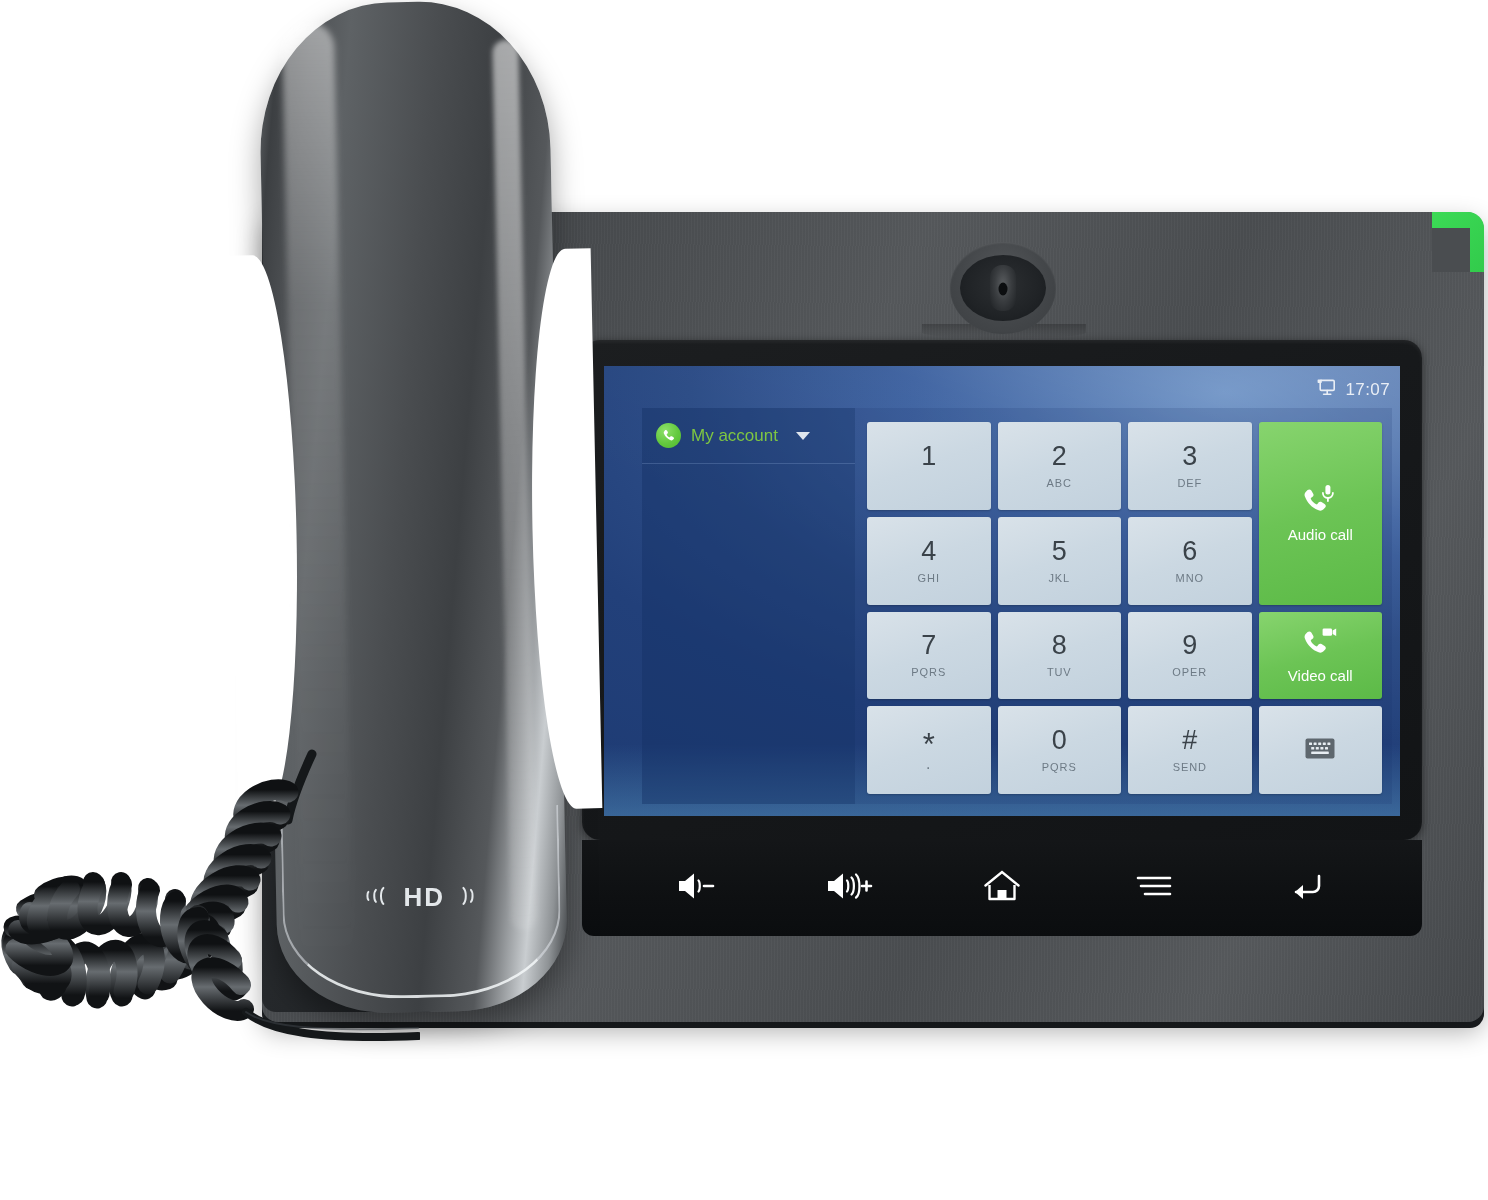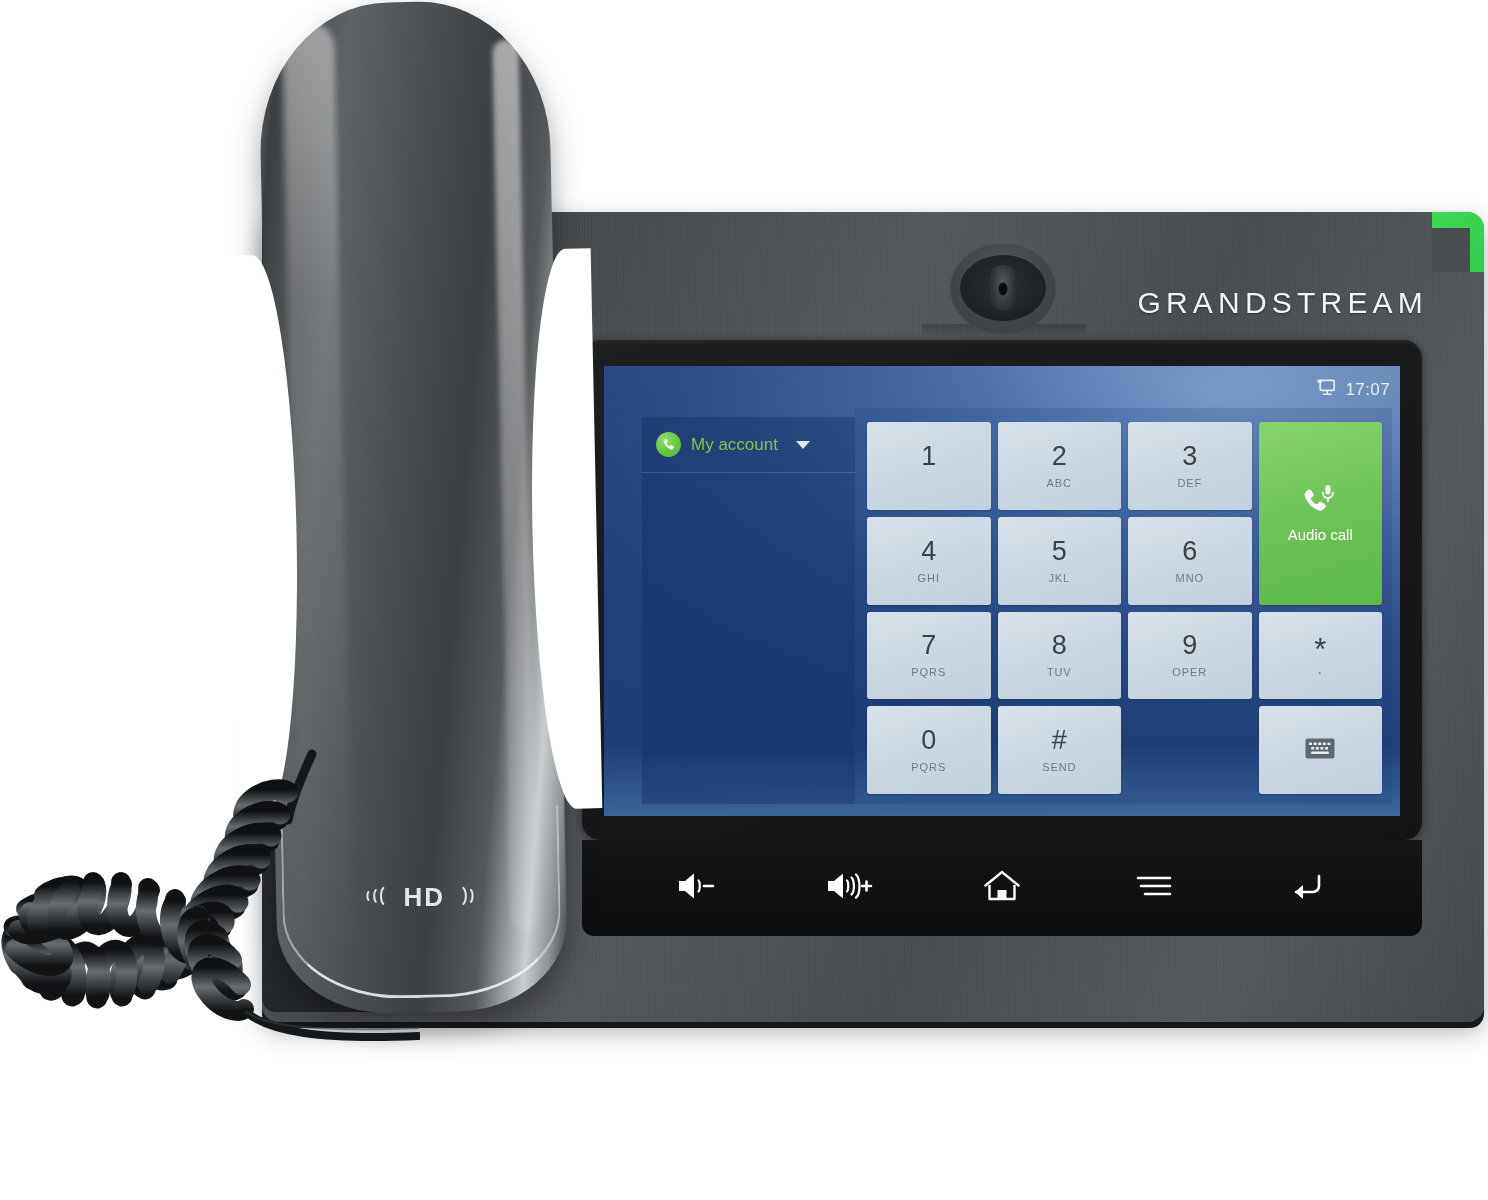--- a/index.html
+++ b/index.html
@@ -143,21 +143,21 @@
 
   
   #app-panel {
     position: absolute;
     left: 38px; top: 42px; right: 8px; bottom: 12px;
     display: flex;
   }
   #left-pane {
     width: 213px;
     background: rgba(20,48,100,0.42);
-    display: flex; flex-direction: column; margin-top: 9px;
+    display: flex; flex-direction: column;
   }
   #account-row {
     height: 56px;
     display: flex; align-items: center; gap: 10px;
     padding-left: 14px;
     border-bottom: 1px solid rgba(140,170,215,0.28);
   }
   #account-icon {
     width: 25px; height: 25px; border-radius: 50%;
     background: radial-gradient(circle at 36% 30%, #8ee06a 0%, #63c93e 55%, #4fb82f 100%);
@@ -331,21 +331,20 @@
 
     <div id="camera-shelf"></div>
     <div id="camera-module">
       <div id="camera-lens">
         <div id="camera-eye">
           <div id="camera-pupil"></div>
         </div>
       </div>
     </div>
 
-    <div id="brand-logo">GRANDSTREAM</div>
 
     <div id="display-bezel">
       <div id="screen">
         <div id="screen-sheen"></div>
 
         <div id="status-bar">
           <span>
             <svg width="19" height="17" viewBox="0 0 19 17" fill="none">
               <rect x="3.2" y="1.4" width="14" height="10" rx="1.2" stroke="#e9eef5" stroke-width="1.6"></rect>
               <rect x="0.6" y="0.4" width="4.2" height="3.6" rx="0.7" fill="#e9eef5"></rect>
@@ -417,20 +416,30 @@
               </div>
               <div class="key">
                 <span class="digit">8</span>
                 <span class="sub">TUV</span>
               </div>
               <div class="key">
                 <span class="digit">9</span>
                 <span class="sub">OPER</span>
               </div>
 
+              <div class="action-key video">
+                <span>
+                  <svg width="34" height="28" viewBox="0 0 34 28" fill="none">
+                    <path d="M4.6 5.0c1.2-1.0 2.9-.8 3.7.6l1.9 3.1c.6 1.0.4 2.3-.6 3.0l-1.4 1.1c-.4.3-.5.8-.3 1.2 1.1 2.3 3.0 4.2 5.3 5.3.4.2.9.1 1.2-.3l1.1-1.4c.7-1.0 2.0-1.2 3.0-.6l3.1 1.9c1.4.8 1.6 2.5.6 3.7l-1.7 1.7c-1.3 1.3-3.2 1.7-4.9 1.0C9.6 23.4 4.4 18.2 1.9 11.6c-.7-1.7-.3-3.6 1.0-4.9l1.7-1.6z" fill="#ffffff"></path>
+                    <rect x="19.6" y="1.4" width="9.4" height="7.4" rx="1.4" fill="#ffffff"></rect>
+                    <path d="M29.6 3.6l3.6-2.0v7.4l-3.6-2.0z" fill="#ffffff"></path>
+                  </svg>
+                </span>
+                <span class="lbl">Video call</span>
+              </div>
 
               <div class="key star">
                 <span class="digit">*</span>
                 <span class="sub">.</span>
               </div>
               <div class="key">
                 <span class="digit">0</span>
                 <span class="sub">PQRS</span>
               </div>
               <div class="key">

